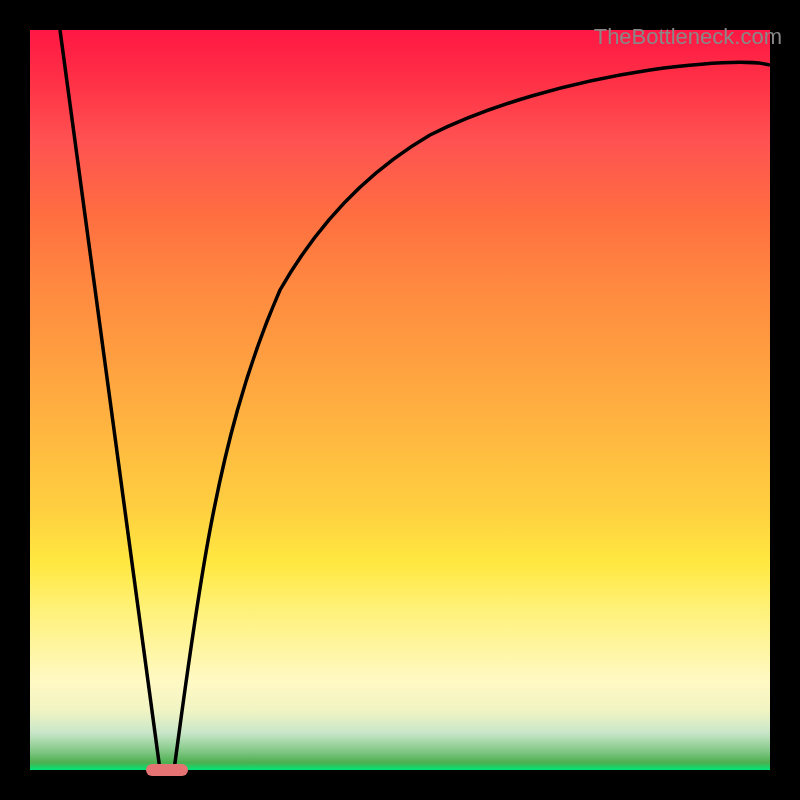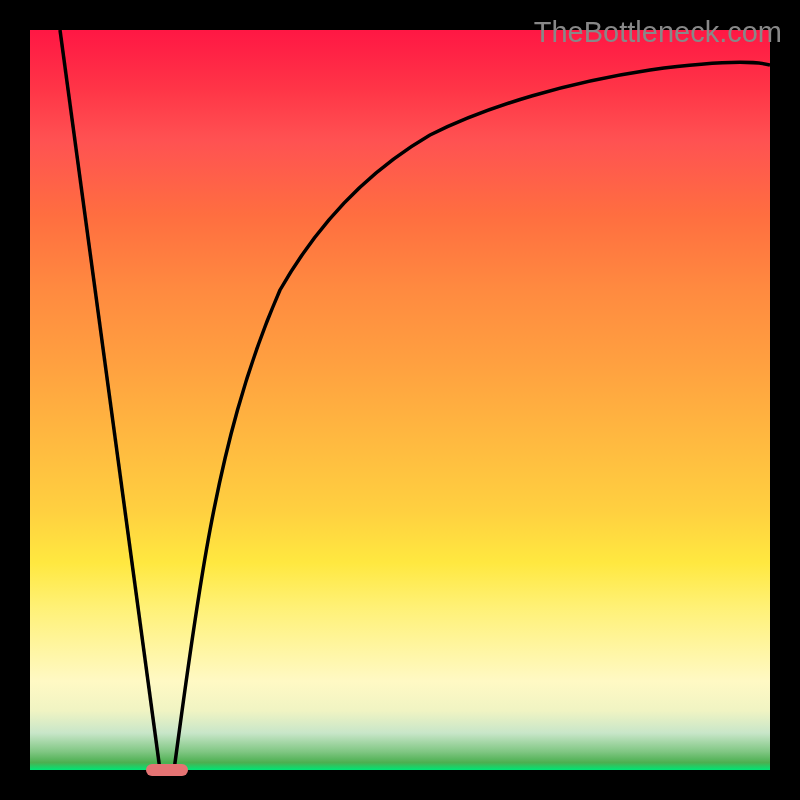--- a/index.html
+++ b/index.html
@@ -9,25 +9,25 @@
     }
     body {
       width: 800px;
       height: 800px;
       background: #000;
       position: relative;
       overflow: hidden;
     }
     .watermark {
       position: absolute;
-      top: 16px;
+      top: 24px;
       right: 18px;
       color: #888;
       font-family: Arial, sans-serif;
-      font-size: 29px;
+      font-size: 22px;
       z-index: 10;
     }
     .plot-area {
       position: absolute;
       top: 30px;
       left: 30px;
       width: 740px;
       height: 740px;
       background: linear-gradient(to bottom,
         #ff1744 0%,

